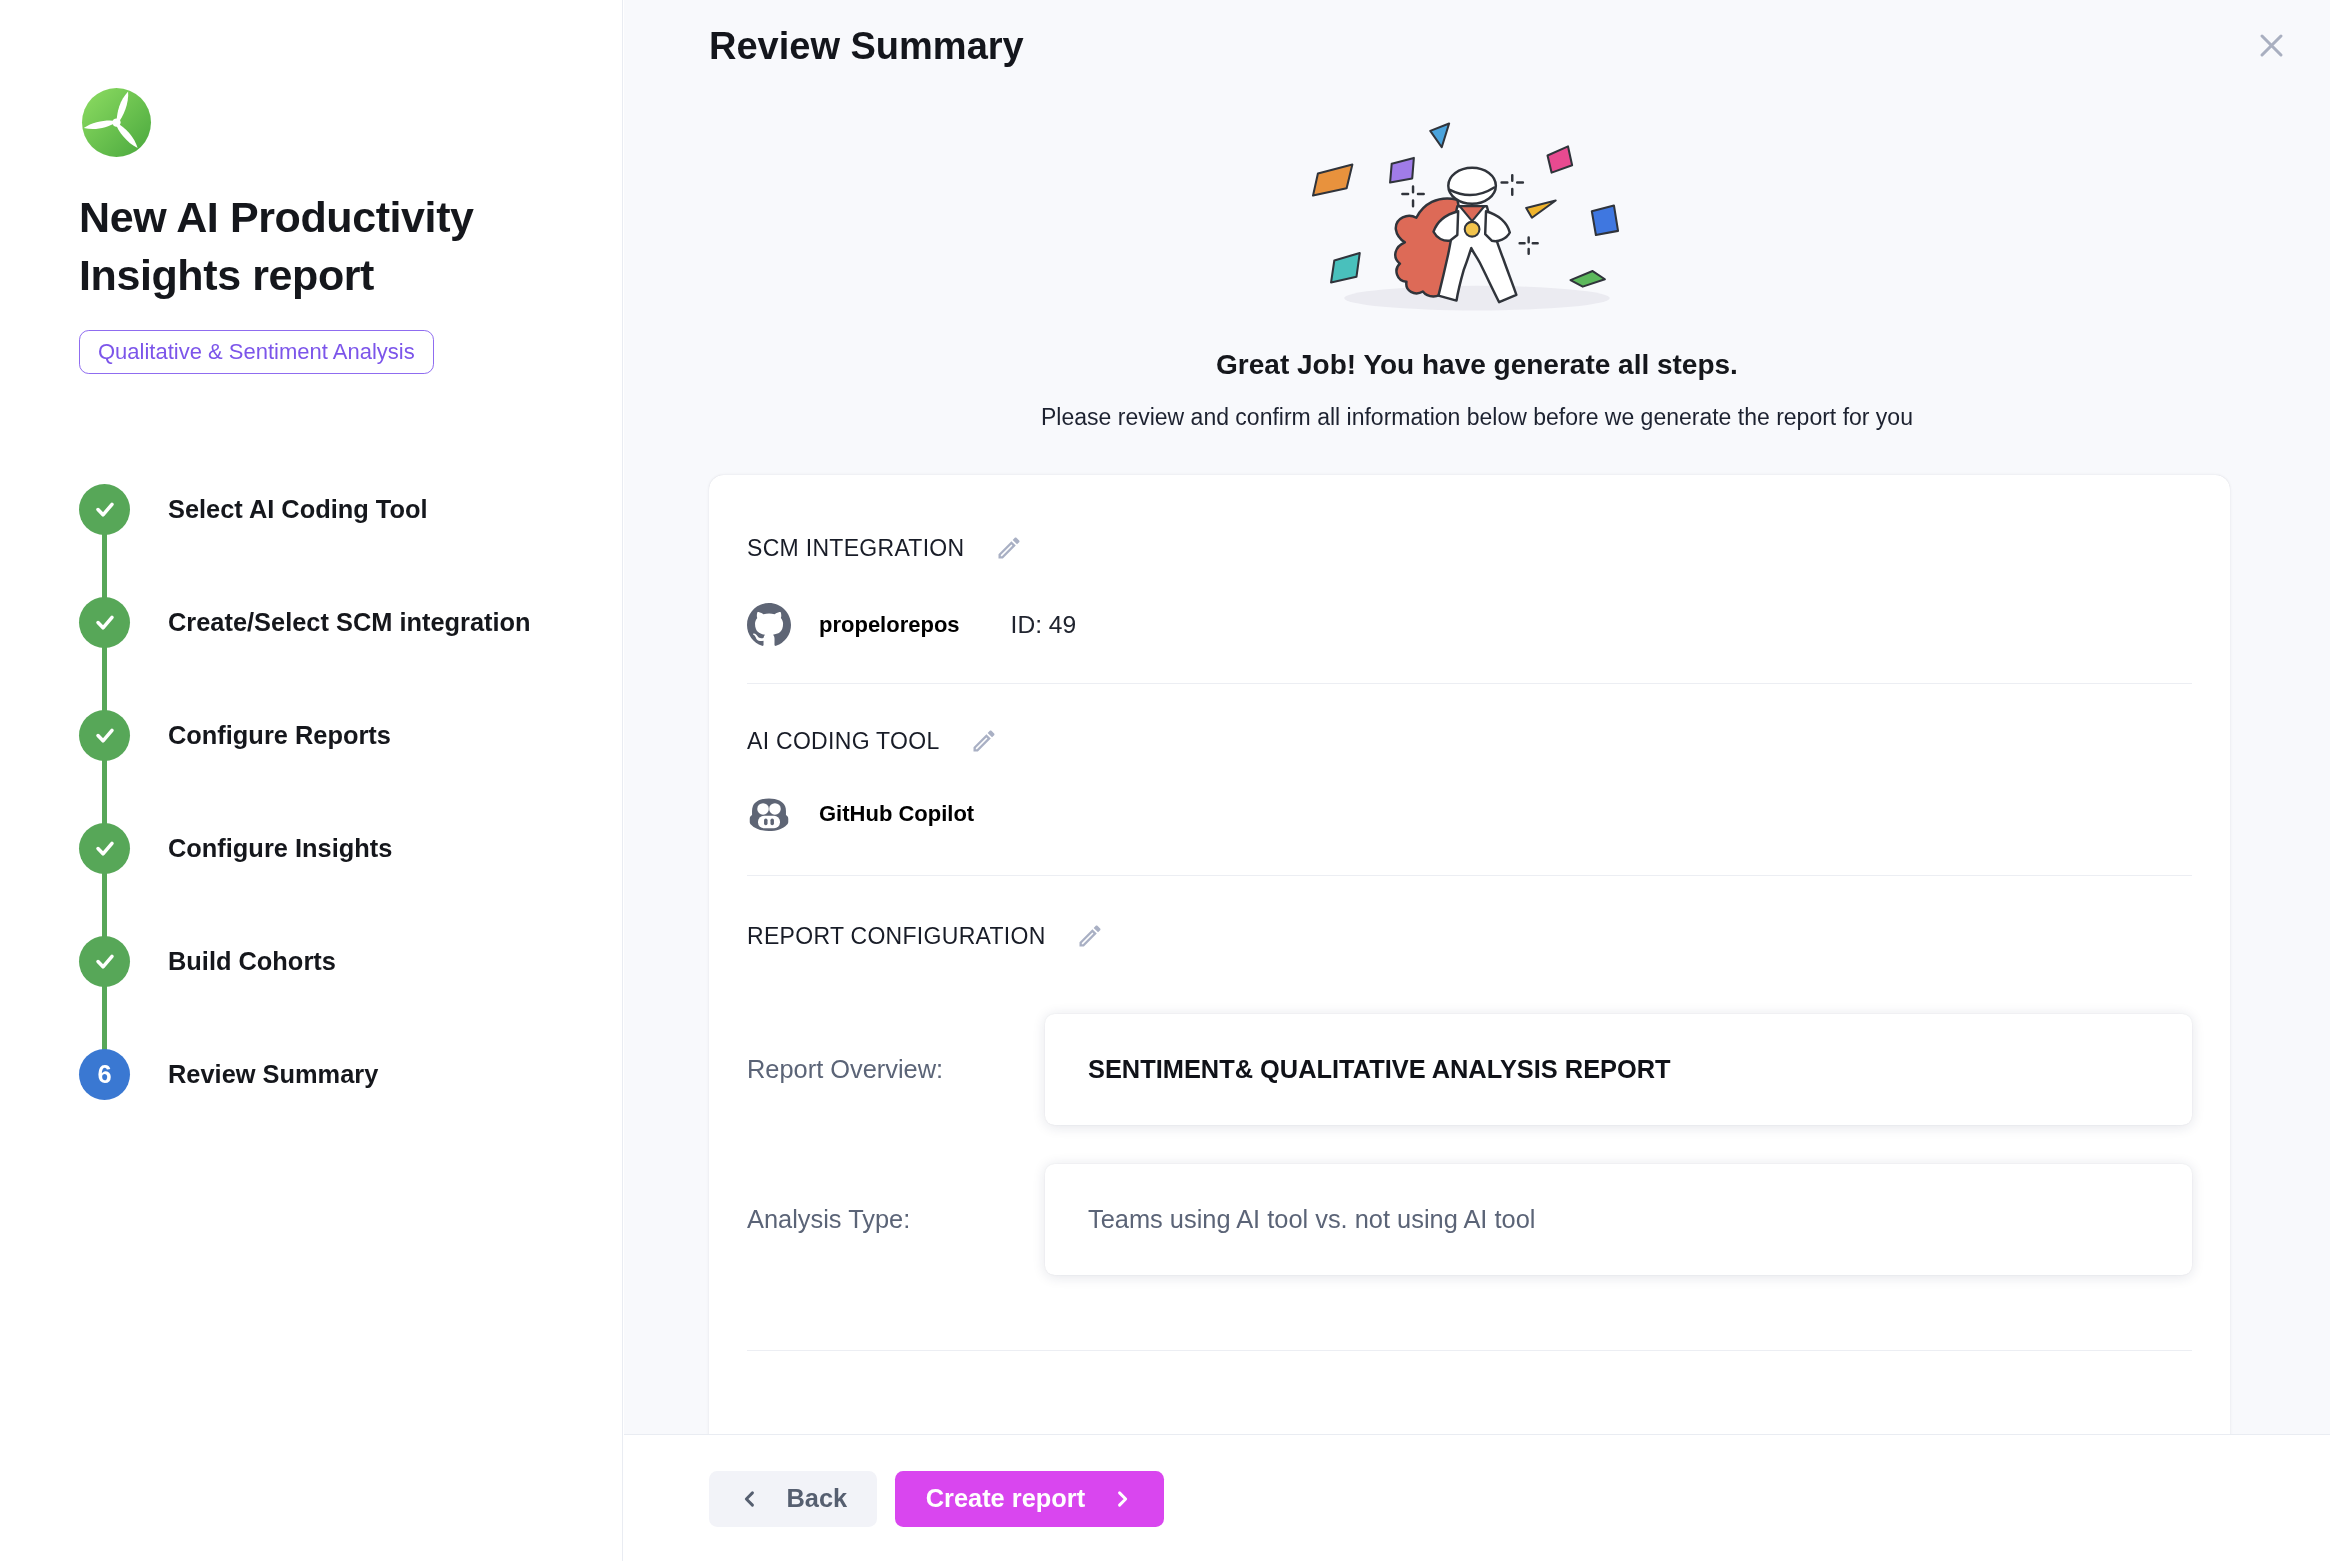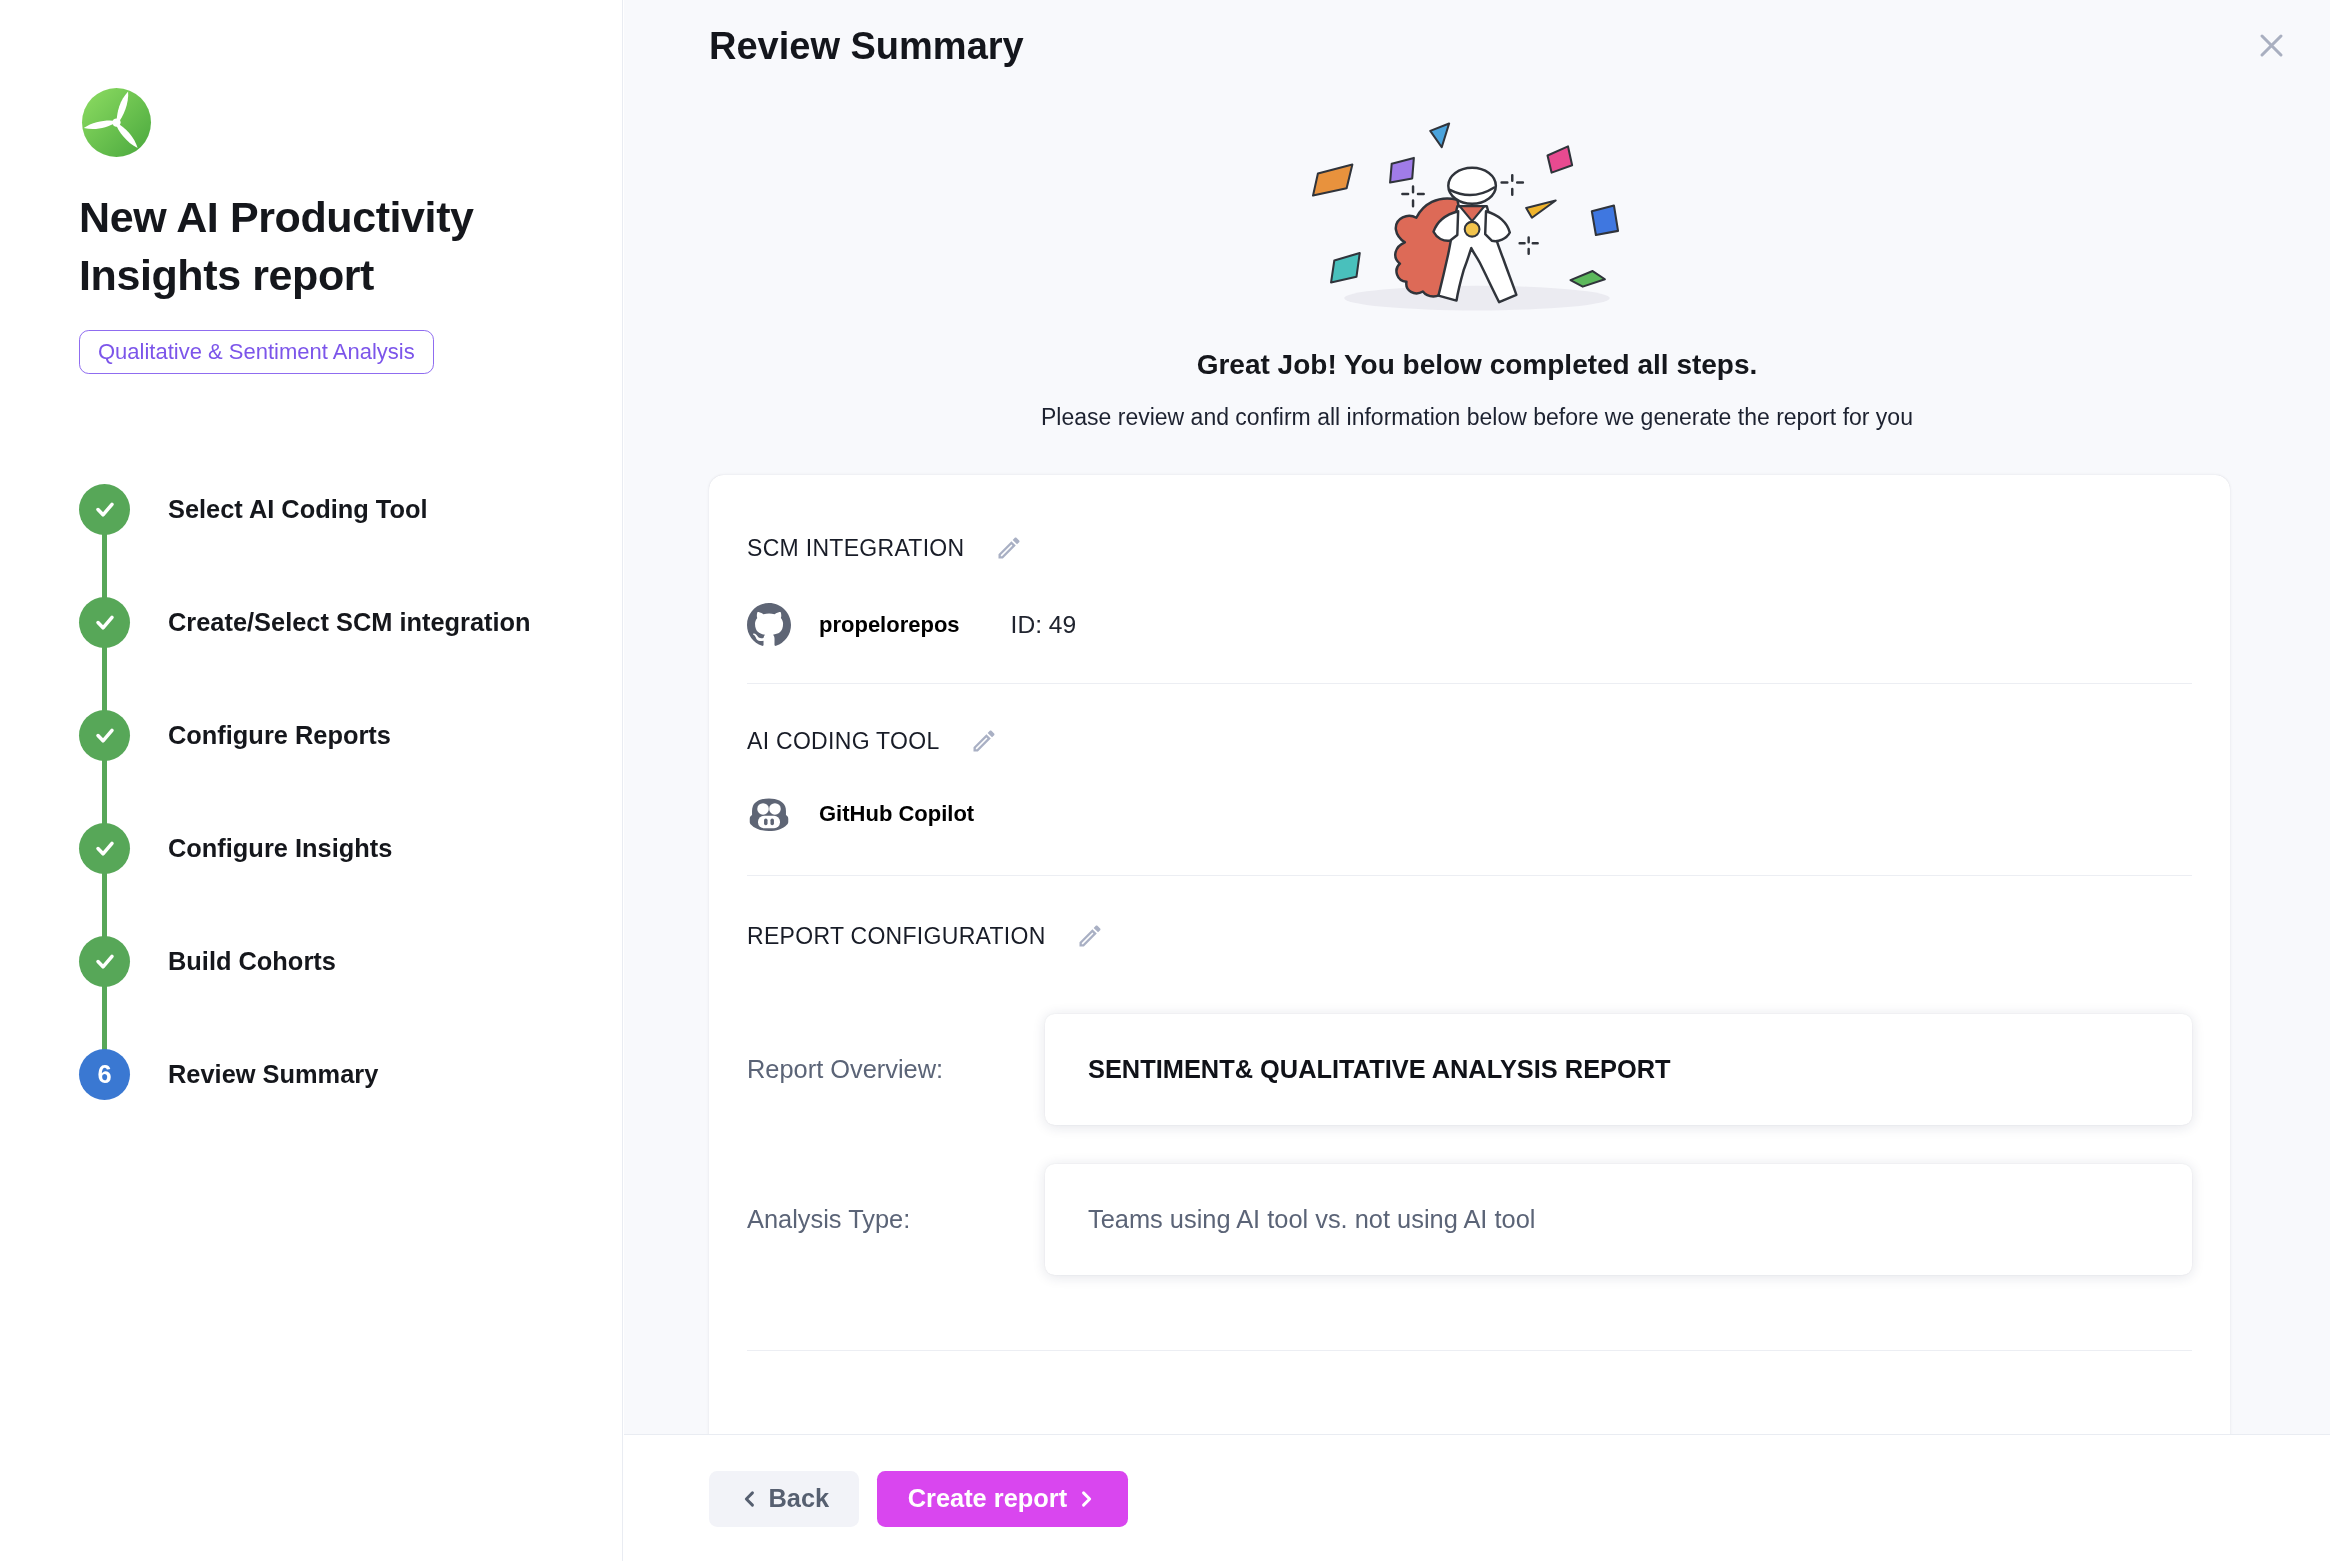--- a/index.html
+++ b/index.html
@@ -96,21 +96,21 @@
   .config-value.strong { font-weight:700; color:#101218; }
   .config-value.muted { font-weight:400; color:#5b6477; }
 
   
   .footer {
     position:absolute; left:0; right:0; bottom:0; height:128px;
     background:#fff; border-top:1.6px solid #e9ecf2;
     display:flex; align-items:center; padding-left:85px; gap:18px;
   }
   .btn {
-    display:inline-flex; align-items:center; justify-content:center; gap:8px;
+    display:inline-flex; align-items:center; justify-content:center; gap:26px;
     height:56px; border:none; border-radius:8.2px;
     font-family:"Liberation Sans", sans-serif;
     font-size:25.4px; font-weight:700; cursor:pointer; padding:0 29.5px;
   }
   .btn-back { background:#f2f3f8; color:#565f70; }
   .btn-create { background:#d946ef; color:#ffffff; padding:0 31px; }
 
   .icon-slate { color:#5e6575; }
 </style>
 </head>
@@ -232,21 +232,21 @@
         <path d="M76,170 l31,-9 l-4,29 l-31,7 Z" fill="#49c0bc" stroke="#30343b" stroke-width="2.5" stroke-linejoin="round"></path>
 
         <g stroke="#30343b" stroke-width="3" stroke-linecap="round">
           <path d="M172,80 v7 M172,97 v7 M159,89 h7 M178,89 h7"></path>
           <path d="M293,66 v7 M293,83 v7 M280,75 h7 M299,75 h7"></path>
           <path d="M313,142 v6 M313,156 v6 M302,149 h6 M318,149 h6"></path>
         </g>
       </svg>
     </div>
 
-    <div class="congrats-heading">Great Job! You below completed all steps.</div>
+    <div class="congrats-heading">Great Job! You have generate all steps.</div>
     <div class="congrats-sub">Please review and confirm all information below before we generate the report for you</div>
 
     <div class="card">
 
       <div class="section-head">
         <span class="section-label">SCM INTEGRATION</span>
         <button class="edit-btn" aria-label="Edit SCM integration">
           <svg width="28" height="28" viewBox="0 0 24 24" fill="#a9b0c4">
               <path d="M14.06 9.02l.92.92L5.92 19H5v-.92l9.06-9.06M17.66 3c-.25 0-.51.1-.7.29l-1.83 1.83 3.75 3.75 1.83-1.83c.39-.39.39-1.02 0-1.41l-2.34-2.34c-.2-.2-.45-.29-.71-.29zm-3.6 3.19L3 17.25V21h3.75L17.81 9.94l-3.75-3.75z"></path>
             </svg>

